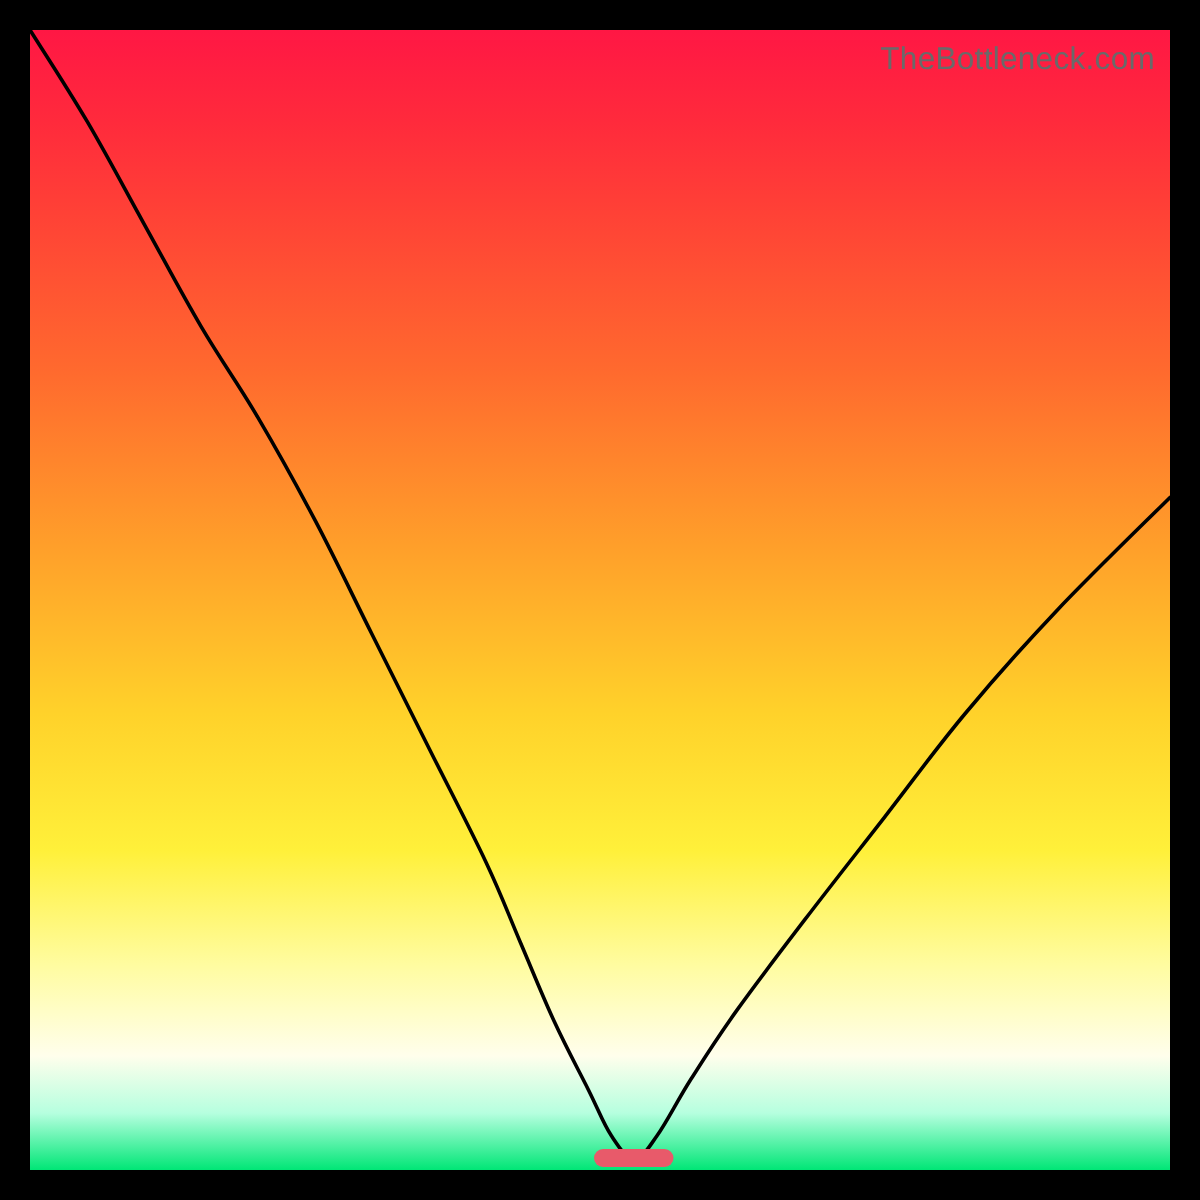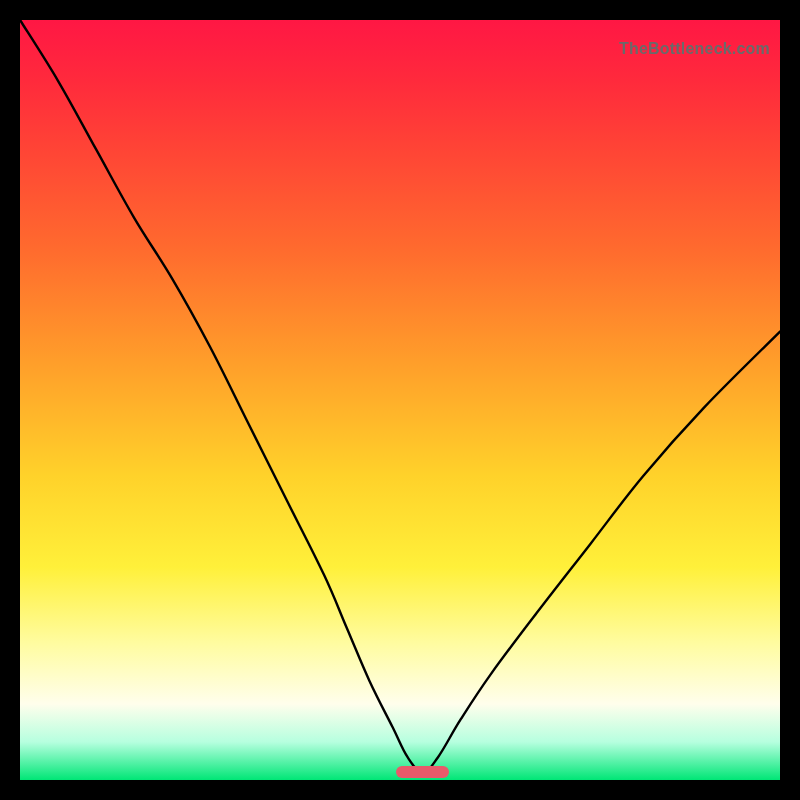--- a/index.html
+++ b/index.html
@@ -36,26 +36,26 @@
         #ffd22a 60%,
         #fff03a 72%,
         #fffca0 82%,
         #fffeec 90%,
         #b6ffdf 95%,
         #00e676 100%
       );
   }
   .watermark {
     position: absolute;
-    top: 20px;
+    top: 8px;
     right: 10px;
     color: #6a6a6a;
-    font-size: 16px;
+    font-size: 21px;
     letter-spacing: 0.2px;
-    font-weight: 700;
+    font-weight: 400;
     user-select: none;
   }
   .marker {
     position: absolute;
     height: 12px;
     border-radius: 6px;
     background: #e85a6a;
   }
   svg.curve {
     position: absolute;

